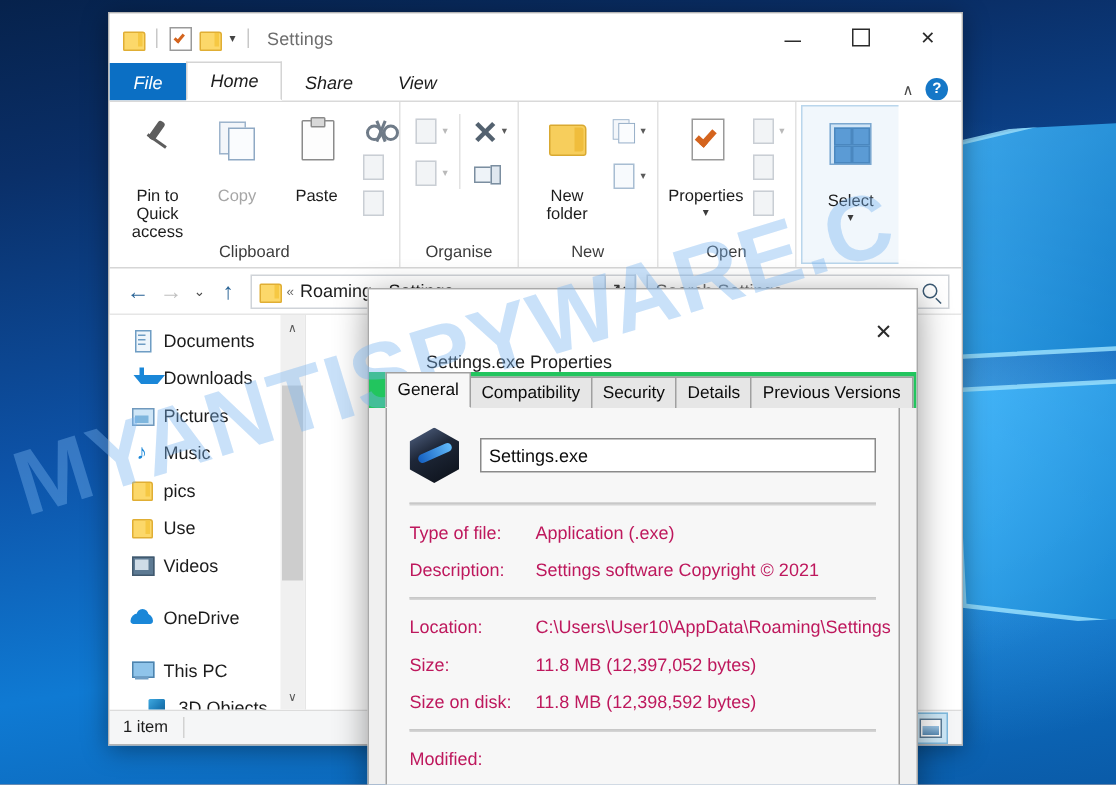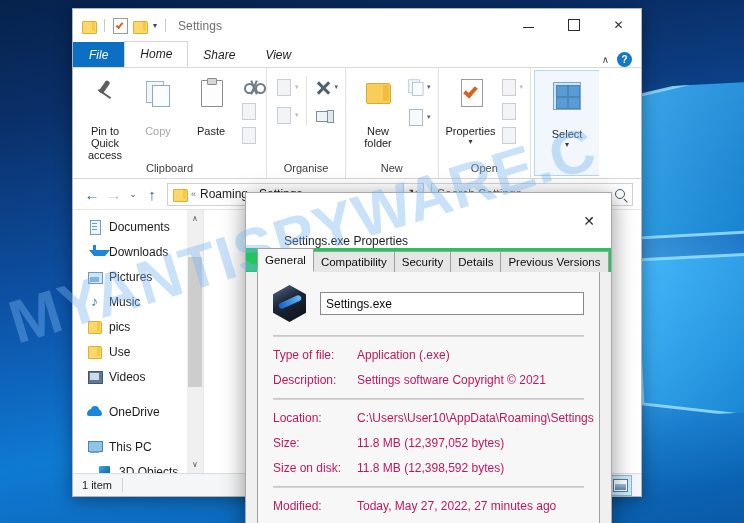--- a/index.html
+++ b/index.html
@@ -756,18 +756,17 @@
     </div>
     <div class="prop-row">
       <span class="prop-key">Size on disk:</span>
       <span class="prop-val">11.8 MB (12,398,592 bytes)</span>
     </div>
 
     <div class="hr"></div>
 
     <div class="prop-row">
       <span class="prop-key">Modified:</span>
-      <span class="prop-val">Today, May 27, 2022, 27 minutes ago</span>
     </div>
   </div>
 </div>
 
 <div id="watermark">MYANTISPYWARE.C</div>
 
 </body></html>

